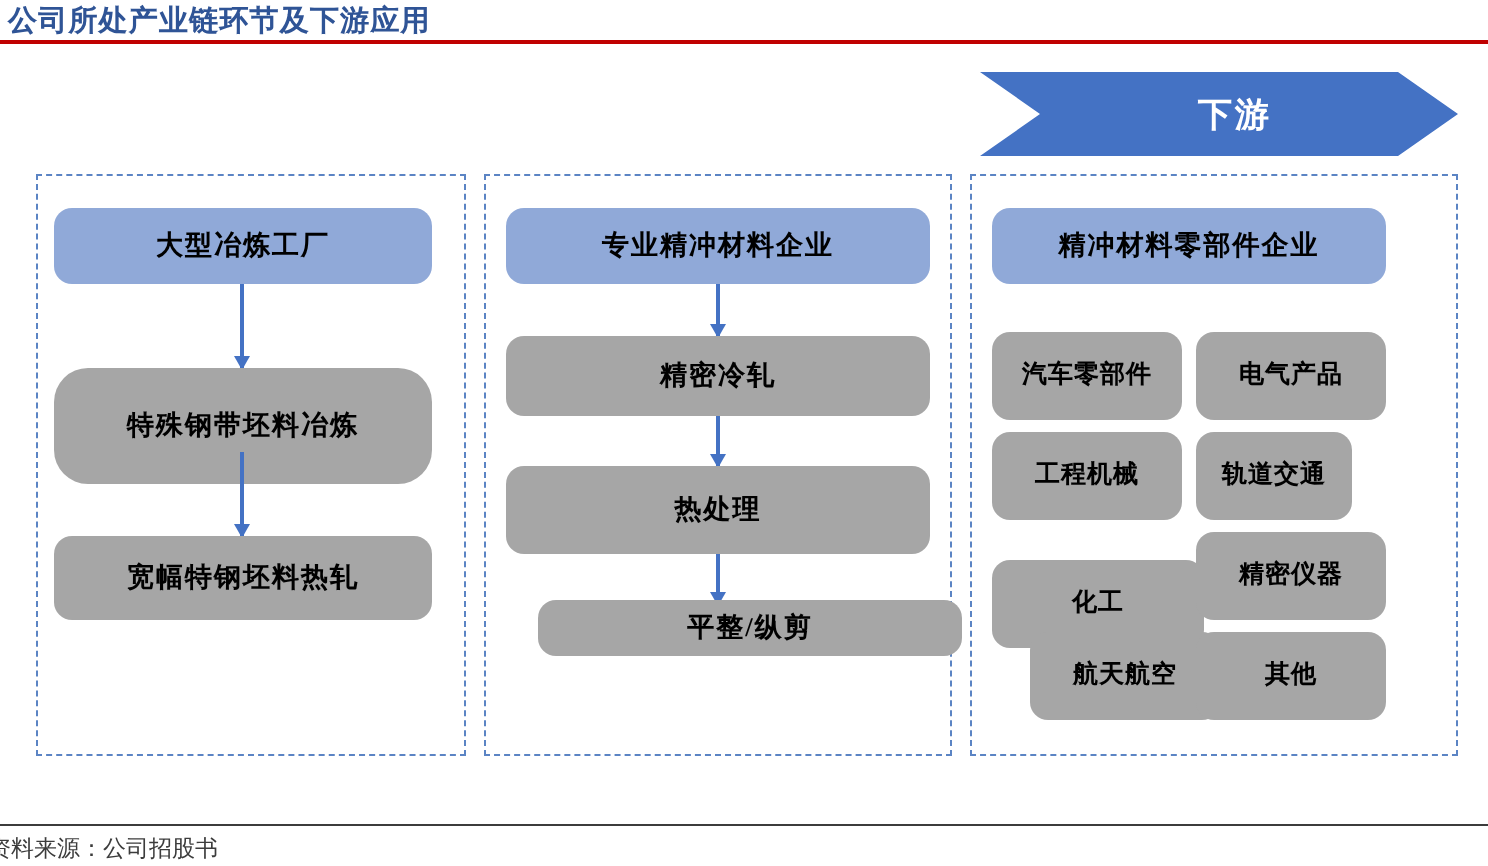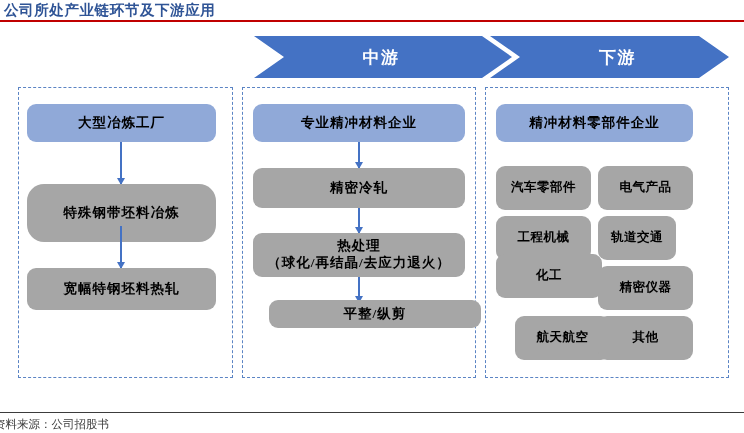--- a/index.html
+++ b/index.html
@@ -158,23 +158,20 @@
     font-family: "Liberation Serif", "DejaVu Serif", serif;
   }
 </style>
 </head>
 <body>
 
 <div class="page-title">公司所处产业链环节及下游应用</div>
 <div class="title-rule"></div>
 
 <div class="chevron-band">
-  <div class="chevron chev-2">
-    <span class="chevron-label">中游</span>
-  </div>
   <div class="chevron chev-3">
     <span class="chevron-label">下游</span>
   </div>
 </div>
 
 <div class="col col-up"></div>
 <div class="node node-head" style="left:27px; top:104px; width:189px; height:38px;">
   <span>大型冶炼工厂</span>
 </div>
 <div class="conn" style="left:120px; top:142px; height:42px;"></div>
@@ -190,21 +187,20 @@
 <div class="node node-head" style="left:253px; top:104px; width:212px; height:38px;">
   <span>专业精冲材料企业</span>
 </div>
 <div class="conn" style="left:358px; top:142px; height:26px;"></div>
 <div class="node node-grey" style="left:253px; top:168px; width:212px; height:40px;">
   <span>精密冷轧</span>
 </div>
 <div class="conn" style="left:358px; top:208px; height:25px;"></div>
 <div class="node node-grey" style="left:253px; top:233px; width:212px; height:44px;">
   <span>热处理</span>
-  <span>（球化/再结晶/去应力退火）</span>
 </div>
 <div class="conn" style="left:358px; top:277px; height:25px;"></div>
 <div class="node node-grey" style="left:253px; top:300px; width:212px; height:28px;margin-left:16px;">
   <span>平整/纵剪</span>
 </div>
 
 <div class="col col-down"></div>
 <div class="node node-head" style="left:496px; top:104px; width:197px; height:38px;">
   <span>精冲材料零部件企业</span>
 </div>
@@ -216,21 +212,21 @@
   <span>电气产品</span>
 </div>
 
 <div class="node node-small" style="left:496px; top:216px; width:95px; height:44px;">
   <span>工程机械</span>
 </div>
 <div class="node node-small" style="left:598px; top:216px; width:78px; height:44px;">
   <span>轨道交通</span>
 </div>
 
-<div class="node node-small" style="left:496px; top:254px; width:106px; height:44px;">
+<div class="node node-small" style="left:496px; top:280px; width:106px; height:44px;">
   <span>化工</span>
 </div>
 <div class="node node-small" style="left:598px; top:266px; width:95px; height:44px;">
   <span>精密仪器</span>
 </div>
 
 <div class="node node-small" style="left:515px; top:316px; width:95px; height:44px;">
   <span>航天航空</span>
 </div>
 <div class="node node-small" style="left:598px; top:316px; width:95px; height:44px;">

